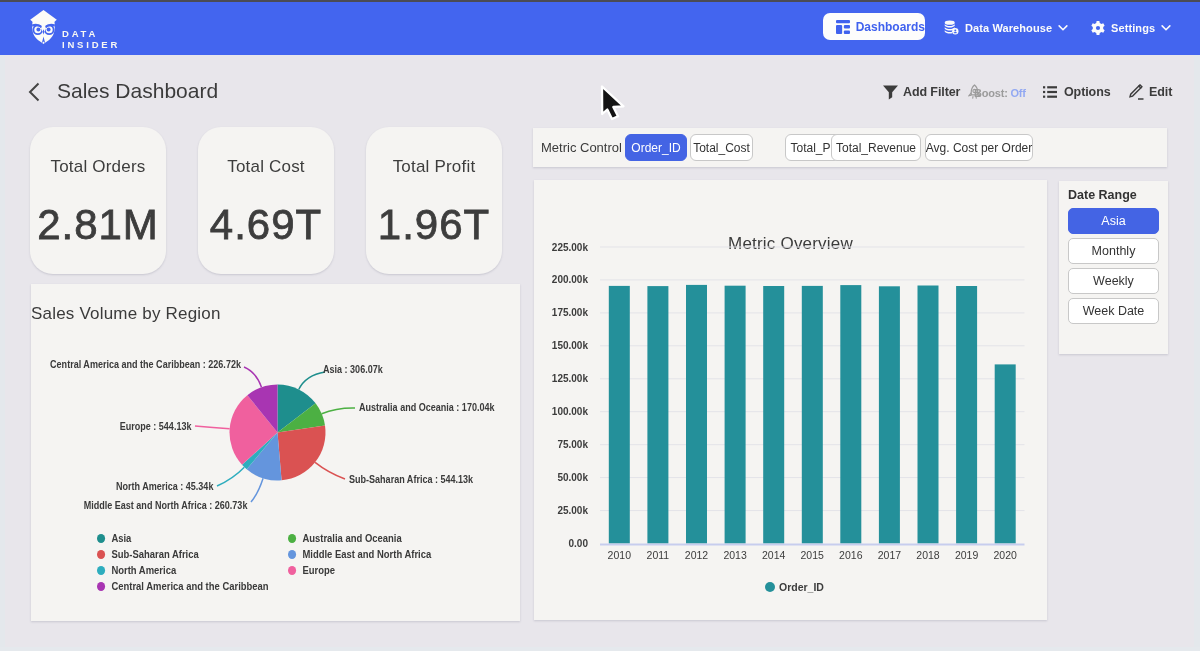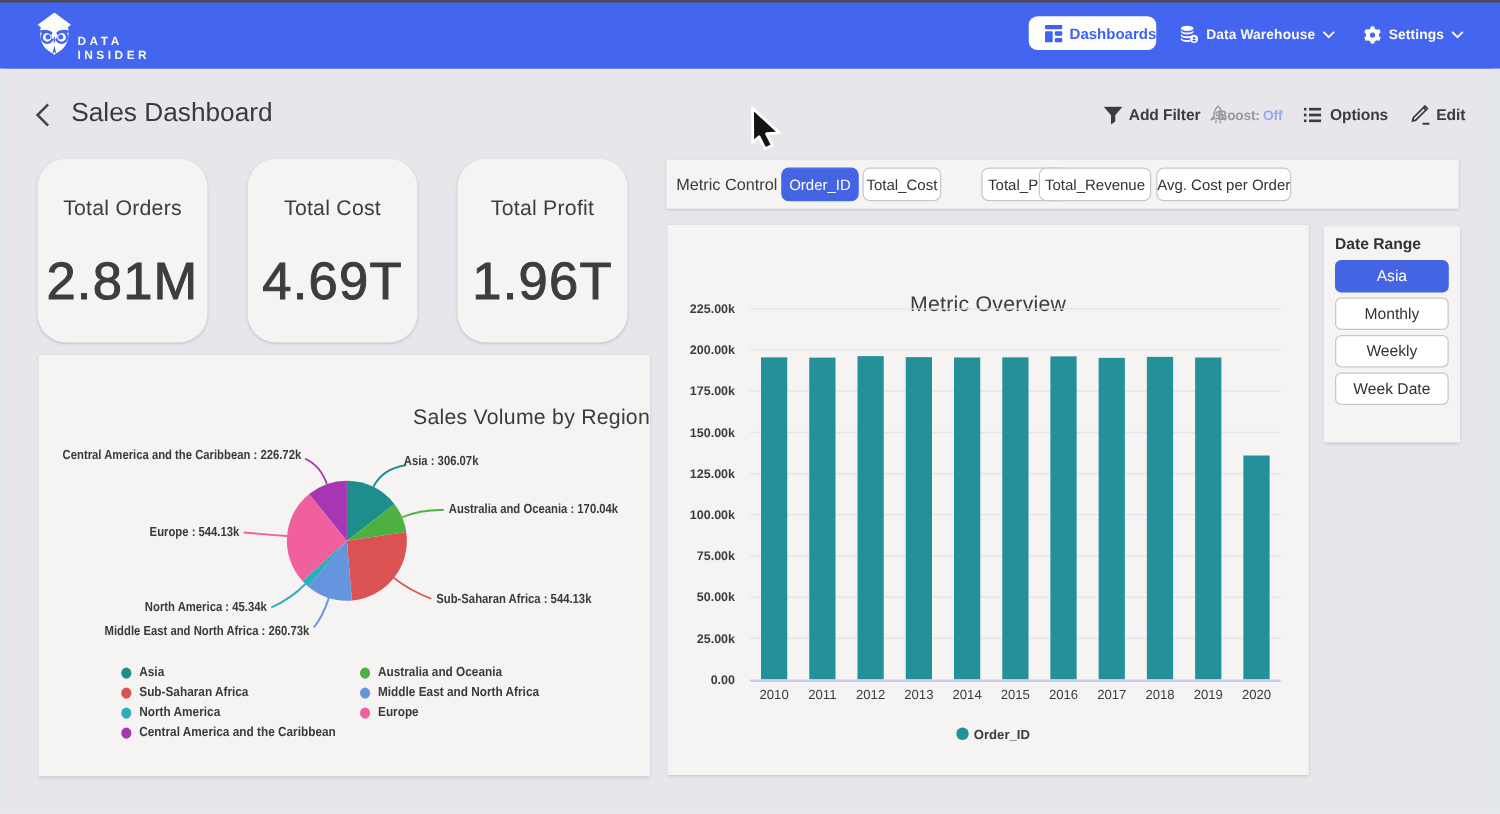--- a/index.html
+++ b/index.html
@@ -22,21 +22,21 @@
 .mclabel { position:absolute; left:8px; top:12px; font-size:13px; color:#3b3b3b; }
 .mbtn { position:absolute; top:6px; height:27px; border:1px solid #c8c8c8; background:#fff; border-radius:6px; color:#333; font-size:12px; display:flex; align-items:center; justify-content:center; white-space:nowrap; }
 .mbtn.sel { background:#4464e4; color:#fff; border-color:#4464e4; }
 .daterange { left:1059px; top:181px; width:109px; height:173px; }
 .drtitle { position:absolute; left:9px; top:7px; font-size:12.5px; font-weight:600; color:#333; }
 .drbtn { position:absolute; left:9px; width:91px; height:26px; border:1px solid #c8c8c8; background:#fff; border-radius:5px; color:#333; font-size:12.5px; display:flex; align-items:center; justify-content:center; }
 .drbtn.sel { background:#4464e4; color:#fff; border-color:#4464e4; }
 .chartcard { left:534px; top:180px; width:513px; height:440px; }
 .chartcard h3 { position:absolute; width:100%; text-align:center; top:18px; font-size:17px; font-weight:500; color:#3b3b3b; letter-spacing:0.2px;margin-top:36px; }
 .piecard { left:31px; top:284px; width:489px; height:337px; }
-.piecard h3 { position:absolute; width:100%; text-align:right; top:20px; font-size:17px; font-weight:500; color:#3b3b3b; letter-spacing:0.2px;margin-top:20px; }
+.piecard h3 { position:absolute; width:100%; text-align:left; top:20px; font-size:17px; font-weight:500; color:#3b3b3b; letter-spacing:0.2px; }
 .plabel { position:absolute; font-size:10.5px; font-weight:bold; color:#3a3a3a; white-space:nowrap; line-height:12px; transform:scaleX(0.86); }
 .plabel.al { transform-origin:left center; }
 .plabel.ar { transform-origin:right center; }
 .legend { position:absolute; font-size:10.5px; font-weight:bold; color:#3a3a3a; transform:scaleX(0.9); transform-origin:left center; }
 .lrow { display:flex; align-items:center; height:16.1px; white-space:nowrap; }
 .ldot { width:9px; height:9px; border-radius:50%; margin-right:7px; flex:none; }
 .edgeL { position:absolute; left:0; top:55px; width:5px; height:596px; background:#e4e8ec; }
 .edgeR { position:absolute; right:0; top:55px; width:6px; height:596px; background:#e4e8ec; }
 .edgeB { position:absolute; left:0; bottom:0; width:1200px; height:4px; background:#e5e9ed; }
 </style>

